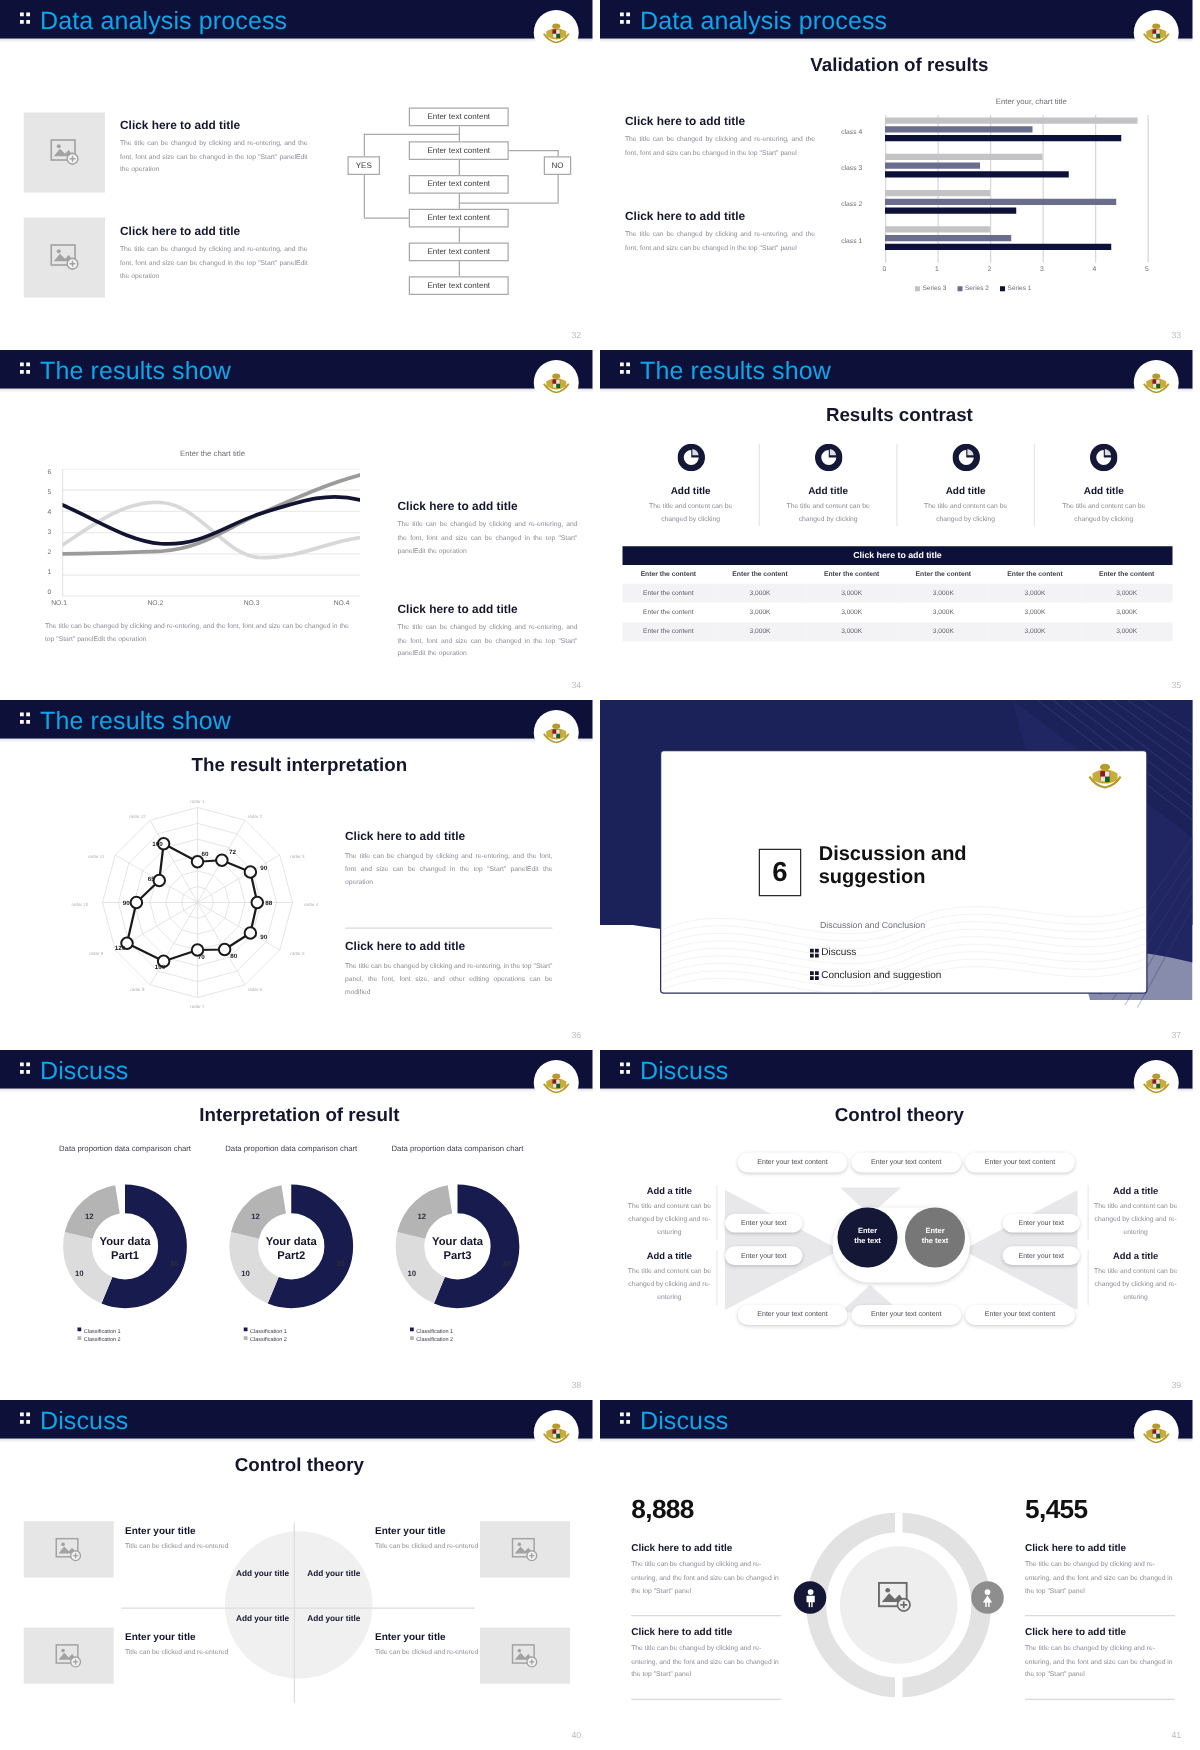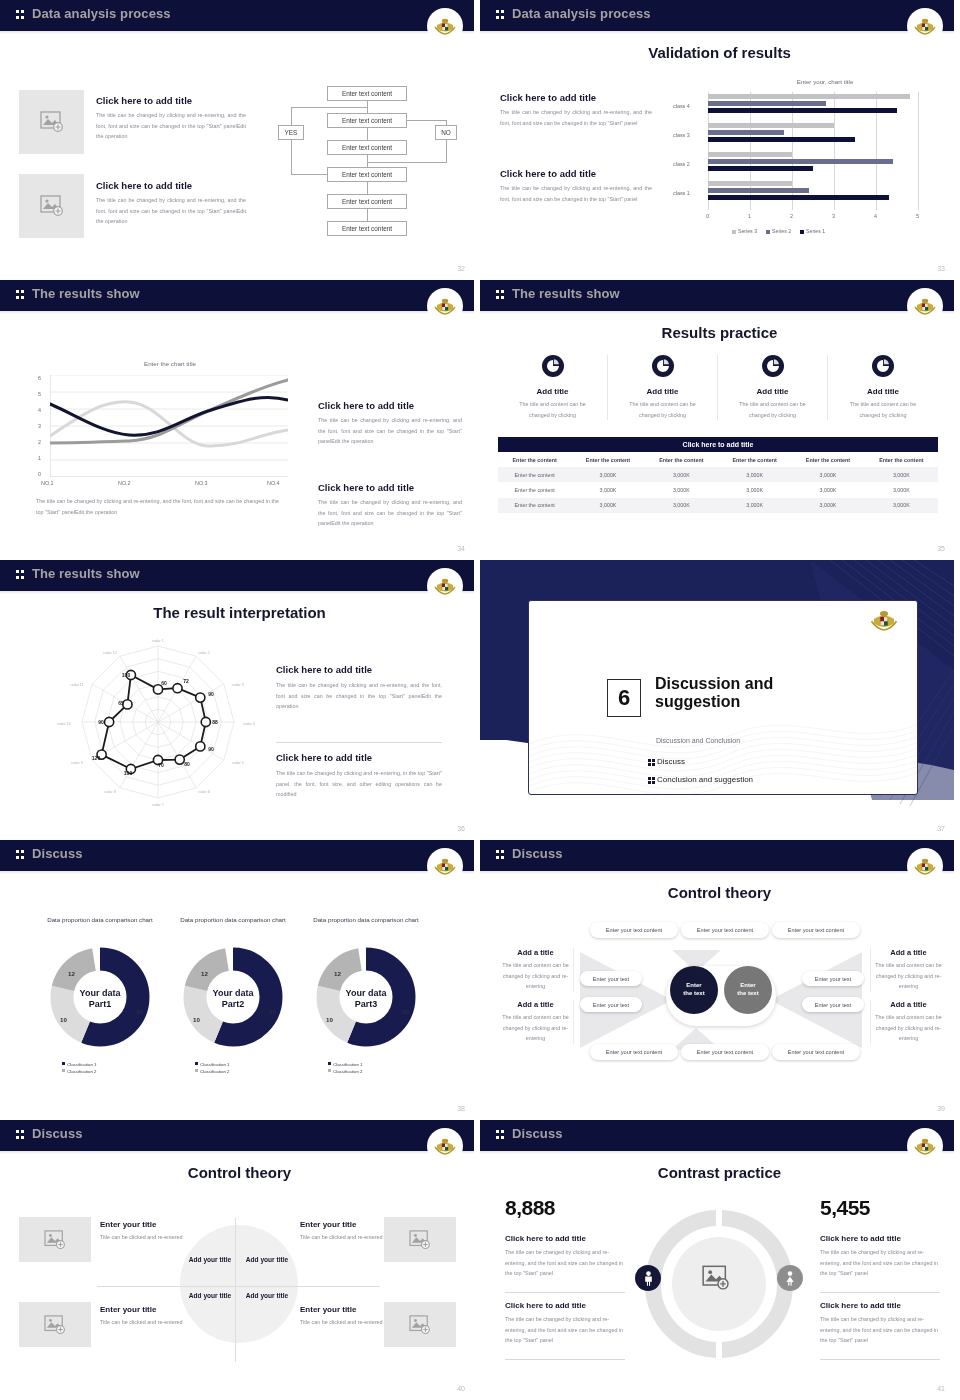--- a/index.html
+++ b/index.html
@@ -14,21 +14,21 @@
   .slide { position:relative; width:480px; height:280px; background:#fff; overflow:hidden; border-right:1px solid #fff; }
 
   
   .hdr { position:absolute; left:0; top:0; width:474px; height:31px; background:#0d1038; }
   .hdr .dots { position:absolute; left:16px; top:8px; width:9px; height:14px; }
   .hdr .dots i { position:absolute; width:3px; height:3px; background:#fff; display:block; }
   .hdr .dots i:nth-child(1){ left:0; top:2px;}
   .hdr .dots i:nth-child(2){ left:0; top:8px;}
   .hdr .dots i:nth-child(3){ left:5px; top:2px;}
   .hdr .dots i:nth-child(4){ left:5px; top:8px;}
-  .hdr .htxt { position:absolute; left:32px; top:6px; font-size:13px; font-weight:bold; color:#a3a3a3; letter-spacing:.1px; }
+  .hdr .htxt { position:absolute; left:32px; top:6px; font-size:20px; font-weight:normal; color:#0ea5e9; letter-spacing:.1px; }
   .hdr-shadow { position:absolute; left:0; top:31px; width:474px; height:3px; background:linear-gradient(#e3e3e8,#fff); }
 
   
   .crest { position:absolute; right:16px; top:8px; width:36px; height:36px; }
   .crest .disc { position:absolute; left:0; top:0; width:36px; height:36px; border-radius:50%; background:#fff; }
   .crest svg { position:absolute; left:6px; top:8px; }
 
   
   .stitle { position:absolute; left:0; right:0; top:44px; text-align:center; font-size:15px; font-weight:bold; color:#15162e; }
   .pagenum { position:absolute; right:14px; bottom:8px; font-size:7px; color:#b9bcc6; }
@@ -342,21 +342,21 @@
       <div class="disc"></div>
       <svg width="24" height="20" viewBox="0 0 24 20">
           <ellipse cx="12" cy="5" rx="3.2" ry="2.2" fill="#b59a2e"></ellipse>
           <path d="M4 9 Q12 4 20 9 L20 13 Q12 18 4 13 Z" fill="#c8ad3c"></path>
           <rect x="9" y="7.5" width="6" height="7" rx="1" fill="#e8e4da" stroke="#9a8522" stroke-width=".5"></rect>
           <rect x="9" y="7.5" width="3" height="3.5" fill="#8f1724"></rect>
           <rect x="12" y="11" width="3" height="3.5" fill="#1a5c2e"></rect>
           <path d="M2 11 q4 6 10 7 q6 -1 10 -7" fill="none" stroke="#b59a2e" stroke-width="1.4"></path>
         </svg>
     </div>
-    <div class="stitle">Results practice</div>
+    <div class="stitle">Results contrast</div>
     <div class="pagenum">35</div>
 
     <div style="position:absolute;left:18px;top:75px;width:440px;display:flex;">
       <div style="width:110px;text-align:center;border-right:1px solid #e6e6e9;">
         <svg width="22" height="22" viewBox="0 0 22 22">
             <circle cx="11" cy="11" r="11" fill="#141736"></circle>
             <path d="M11 5 a6 6 0 1 0 6 6 h-6z" fill="#fff"></path>
             <path d="M11.9 4.2 a6 6 0 0 1 5 5 h-5z" fill="#fff" opacity=".85"></path>
           </svg>
         <div style="font-size:8px;font-weight:bold;color:#15162e;margin-top:6px;">Add title</div>
@@ -623,20 +623,21 @@
       <div class="disc"></div>
       <svg width="24" height="20" viewBox="0 0 24 20">
           <ellipse cx="12" cy="5" rx="3.2" ry="2.2" fill="#b59a2e"></ellipse>
           <path d="M4 9 Q12 4 20 9 L20 13 Q12 18 4 13 Z" fill="#c8ad3c"></path>
           <rect x="9" y="7.5" width="6" height="7" rx="1" fill="#e8e4da" stroke="#9a8522" stroke-width=".5"></rect>
           <rect x="9" y="7.5" width="3" height="3.5" fill="#8f1724"></rect>
           <rect x="12" y="11" width="3" height="3.5" fill="#1a5c2e"></rect>
           <path d="M2 11 q4 6 10 7 q6 -1 10 -7" fill="none" stroke="#b59a2e" stroke-width="1.4"></path>
         </svg>
     </div>
+    <div class="stitle">Interpretation of result</div>
     <div class="pagenum">38</div>
 
     <div style="position:absolute;left:40px;top:76px;width:120px;text-align:center;font-size:6.2px;color:#3b3d4b;line-height:1.45;">Data proportion data comparison chart</div>
     <svg style="position:absolute;left:47px;top:104px;" width="106" height="106" viewBox="0 0 106 106">
       <circle cx="53" cy="53" r="38" fill="none" stroke="#181b4d" stroke-width="23" stroke-dasharray="134.0 104.7" transform="rotate(-90 53 53)"></circle>
       <circle cx="53" cy="53" r="38" fill="none" stroke="#dcdcdc" stroke-width="23" stroke-dasharray="53.6 185.1" stroke-dashoffset="-134.0" transform="rotate(-90 53 53)"></circle>
       <circle cx="53" cy="53" r="38" fill="none" stroke="#b4b4b4" stroke-width="23" stroke-dasharray="44.7 194.0" stroke-dashoffset="-187.6" transform="rotate(-90 53 53)"></circle>
     </svg>
     <div class="donutlbl" style="left:68px;top:130px;">12</div>
     <div class="donutlbl" style="left:60px;top:176px;">10</div>
@@ -869,21 +870,20 @@
       <div class="disc"></div>
       <svg width="24" height="20" viewBox="0 0 24 20">
           <ellipse cx="12" cy="5" rx="3.2" ry="2.2" fill="#b59a2e"></ellipse>
           <path d="M4 9 Q12 4 20 9 L20 13 Q12 18 4 13 Z" fill="#c8ad3c"></path>
           <rect x="9" y="7.5" width="6" height="7" rx="1" fill="#e8e4da" stroke="#9a8522" stroke-width=".5"></rect>
           <rect x="9" y="7.5" width="3" height="3.5" fill="#8f1724"></rect>
           <rect x="12" y="11" width="3" height="3.5" fill="#1a5c2e"></rect>
           <path d="M2 11 q4 6 10 7 q6 -1 10 -7" fill="none" stroke="#b59a2e" stroke-width="1.4"></path>
         </svg>
     </div>
-    <div class="stitle">Contrast practice</div>
     <div class="pagenum">41</div>
 
     <svg style="position:absolute;left:165px;top:82px;" width="148" height="164" viewBox="0 0 148 164">
       <circle cx="74" cy="82" r="66" fill="none" stroke="#e2e2e2" stroke-width="16"></circle>
       <circle cx="74" cy="82" r="47" fill="#eeeeee"></circle>
       <rect x="71" y="8" width="6" height="18" fill="#fff"></rect>
       <rect x="71" y="138" width="6" height="20" fill="#fff"></rect>
     </svg>
     <div style="position:absolute;left:222px;top:145px;">
       <svg width="28" height="26" viewBox="0 0 24 22">

